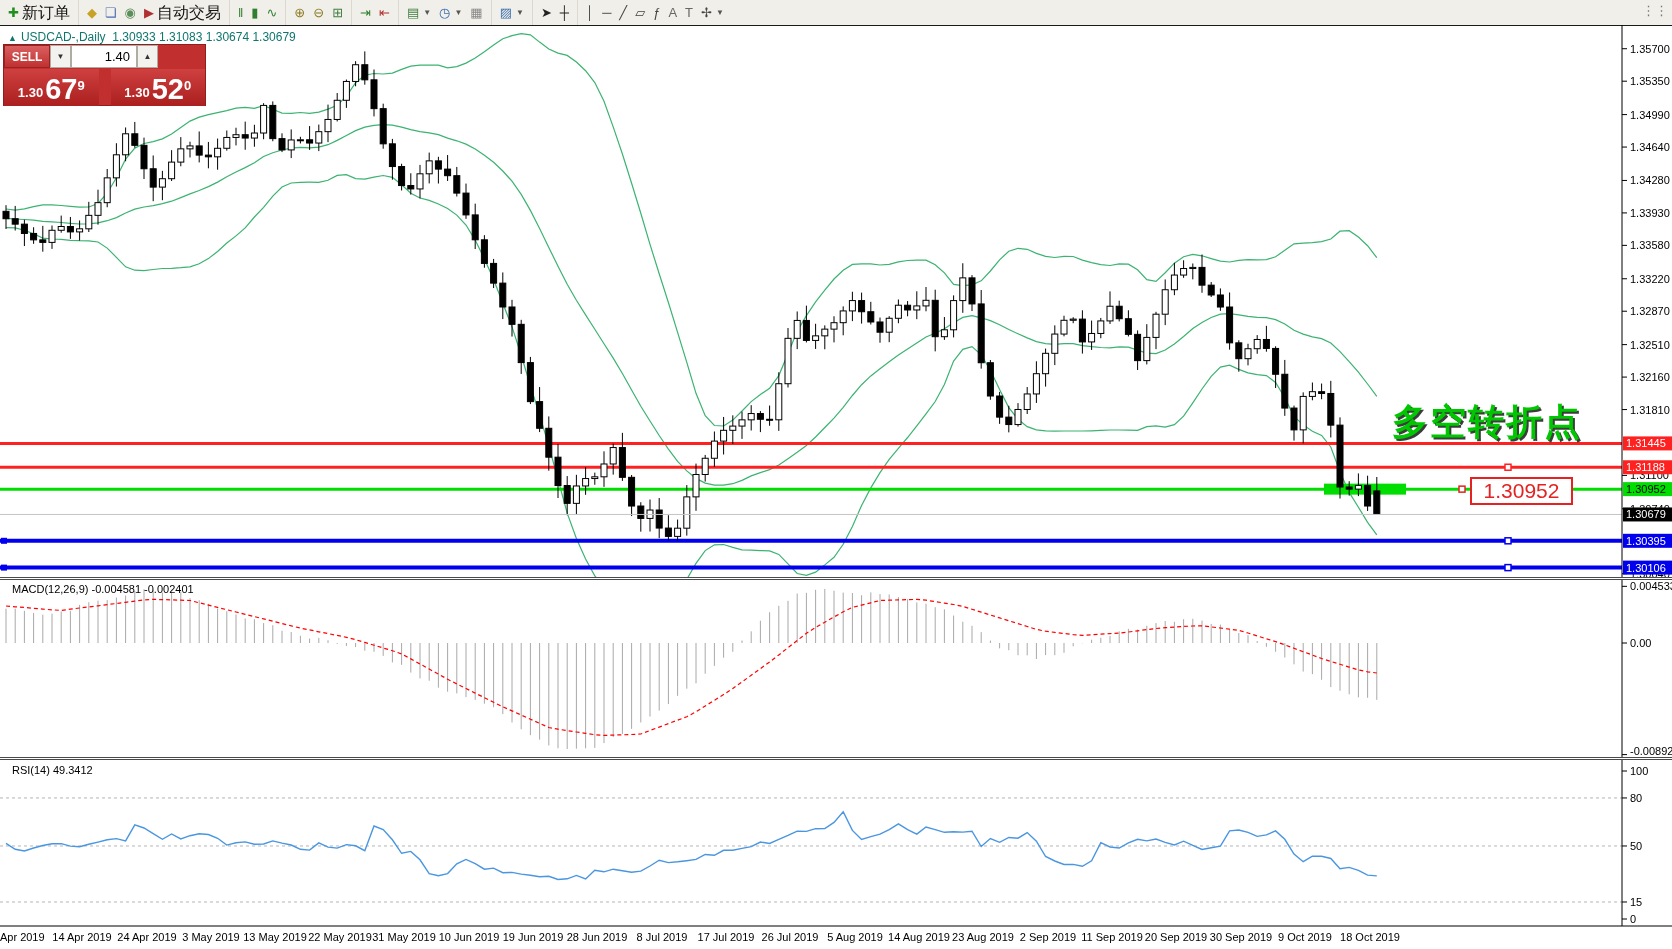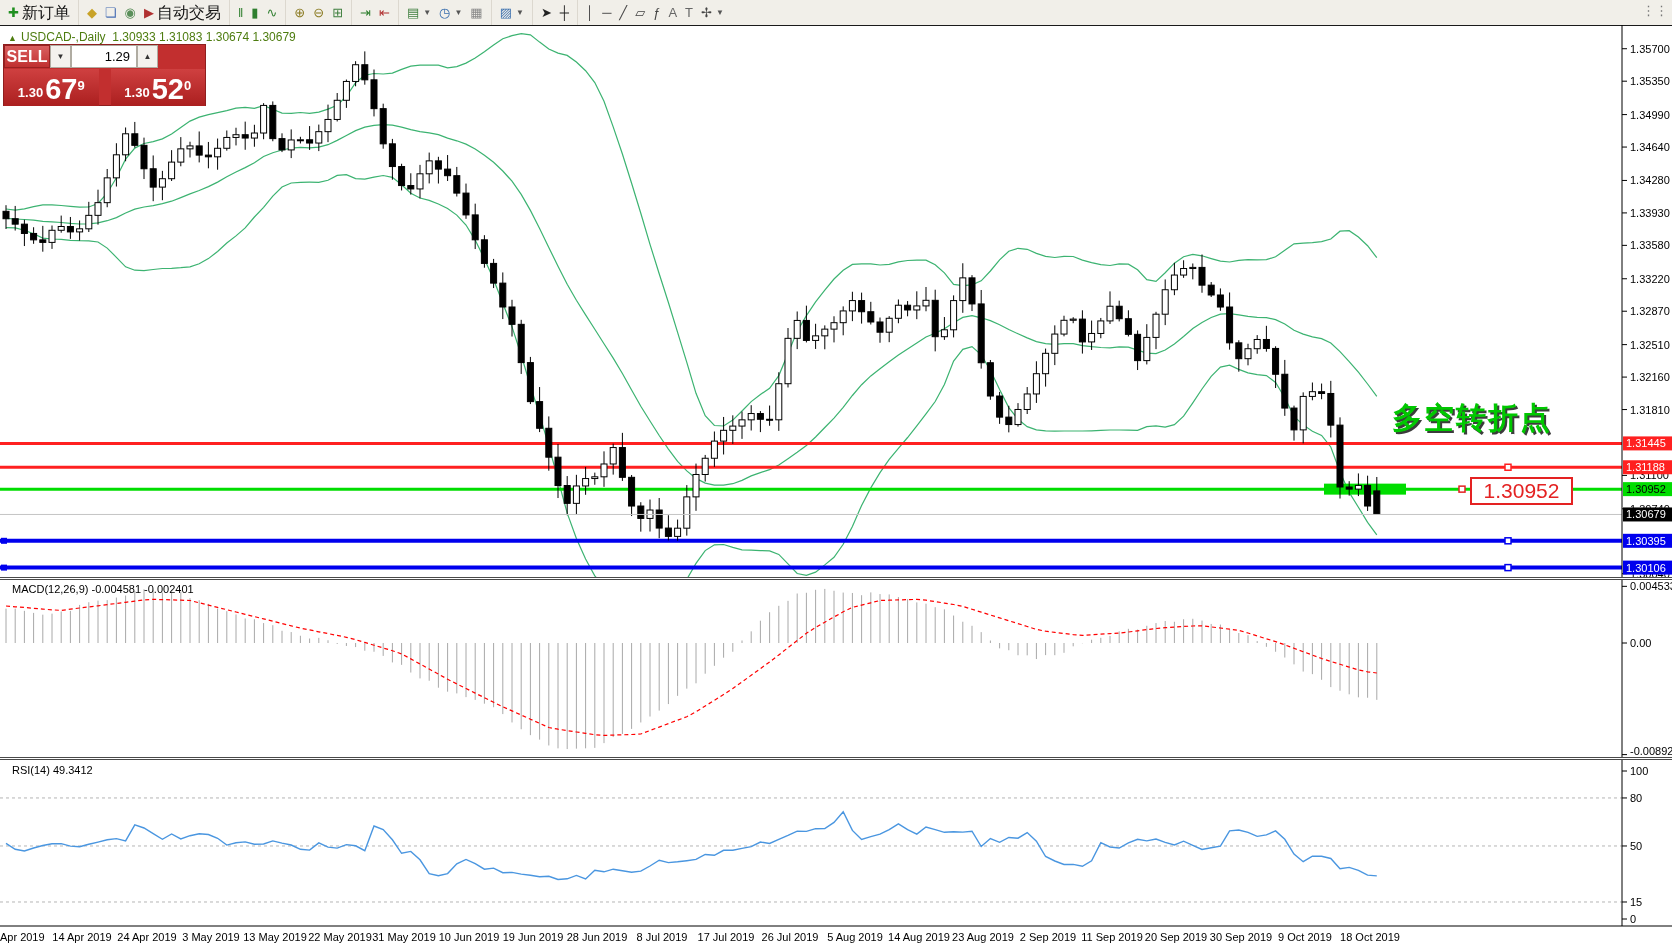--- a/index.html
+++ b/index.html
@@ -12,44 +12,44 @@
   .tb-group:first-child{border-left:none;}
   .tb-btn{display:flex;align-items:center;gap:3px;padding:2px 4px;border-radius:2px;cursor:default;
           color:#555;font-size:13px;line-height:15px;white-space:nowrap;}
   .tb-btn .glyph{font-size:13px;}
   .tb-btn .txt{color:#111;font-size:16px;}
   .tb-dd{font-size:8px;color:#555;margin-left:1px;}
   .tf-btn{min-width:24px;text-align:center;padding:3px 4px;font-size:11px;font-weight:bold;color:#444;}
   .tf-btn.active{background:#e2ded4;border:1px solid #b5b0a4;padding:2px 3px;color:#000;}
   #tb-grip{position:absolute;right:4px;top:3px;color:#777;font-size:13px;}
   
-  #chart-title{position:absolute;left:8px;top:30px;font-size:12px;color:#4d7c0f;z-index:5;}
+  #chart-title{position:absolute;left:8px;top:30px;font-size:12px;color:#0f766e;z-index:5;}
   #chart-title .tri{font-size:9px;margin-right:4px;}
   
   #trade-panel{position:absolute;left:3px;top:44px;width:203px;height:62px;z-index:6;
                background:#c22f2f;border:1px solid #8f1f1f;box-sizing:border-box;}
   #tp-row1{display:flex;height:23px;}
-  .tp-btn{background:linear-gradient(#da6060,#c03030);color:#fff;font-weight:bold;font-size:16px;
+  .tp-btn{background:linear-gradient(#da6060,#c03030);color:#fff;font-weight:bold;font-size:12px;
           display:flex;align-items:center;justify-content:center;border:1px solid #992222;box-sizing:border-box;}
   #tp-sell-btn{width:46px;}
   #tp-buy-btn{width:44px;margin-left:auto;margin-top:32px;}
   .tp-spin{width:21px;background:#f4f2ee;border:1px solid #b0aca2;box-sizing:border-box;color:#333;
            font-size:8px;display:flex;align-items:center;justify-content:center;}
   #tp-volume{width:66px;background:#fff;border:1px solid #b0aca2;box-sizing:border-box;
              font-size:13px;color:#000;display:flex;align-items:center;justify-content:flex-end;padding-right:6px;}
   #tp-row2{display:flex;height:37px;margin-top:1px;gap:12px;}
   .tp-price{flex:1;background:linear-gradient(#cf4040,#ab1f1f);color:#fff;display:flex;
             align-items:flex-end;justify-content:center;padding-bottom:3px;}
   .tp-price .small{font-size:13px;font-weight:bold;margin-right:2px;line-height:20px;}
   .tp-price .big{font-size:29px;font-weight:bold;line-height:28px;}
   .tp-price .sup{font-size:13px;font-weight:bold;line-height:34px;align-self:flex-start;}
   
   .pane-label{position:absolute;left:12px;font-size:11px;color:#000;z-index:4;}
   
-  #annotation{position:absolute;left:1392px;top:398px;font-size:30px;font-weight:bold;color:#00c800;
+  #annotation{position:absolute;left:1392px;top:398px;font-size:36px;font-weight:bold;color:#00c800;
               text-shadow:2px 2px 0 #3c3c3c;letter-spacing:2px;z-index:4;white-space:nowrap;}
   #price-tag{position:absolute;left:1470px;top:477px;width:99px;height:24px;background:#fff;
              border:2px solid #e42222;color:#e42222;font-size:21px;text-align:center;line-height:24px;z-index:4;}
   #chart-svg{position:absolute;left:0;top:0;z-index:1;}
   .sep{position:absolute;left:0;width:1672px;z-index:3;}
   .sep .l1{height:1px;background:#4a4a4a;}
   .sep .l2{height:1px;background:#fff;}
   .sep .l3{height:1px;background:#4a4a4a;}
 </style>
 </head>
@@ -754,21 +754,21 @@
     </div>
 
   <div id="chart-title">
     <span class="tri">▲</span><span>USDCAD-,Daily</span>&nbsp;&nbsp;<span>1.30933 1.31083 1.30674 1.30679</span>
   </div>
 
   <div id="trade-panel">
     <div id="tp-row1">
       <div class="tp-btn" id="tp-sell-btn">SELL</div>
       <div class="tp-spin">▼</div>
-      <div id="tp-volume">1.29</div>
+      <div id="tp-volume">1.40</div>
       <div class="tp-spin">▲</div>
       <div class="tp-btn" id="tp-buy-btn">BUY</div>
     </div>
     <div id="tp-row2">
       <div class="tp-price">
         <span class="small">1.30</span>
           <span class="big">67</span>
           <span class="sup">9</span>
       </div>
       <div class="tp-price">

